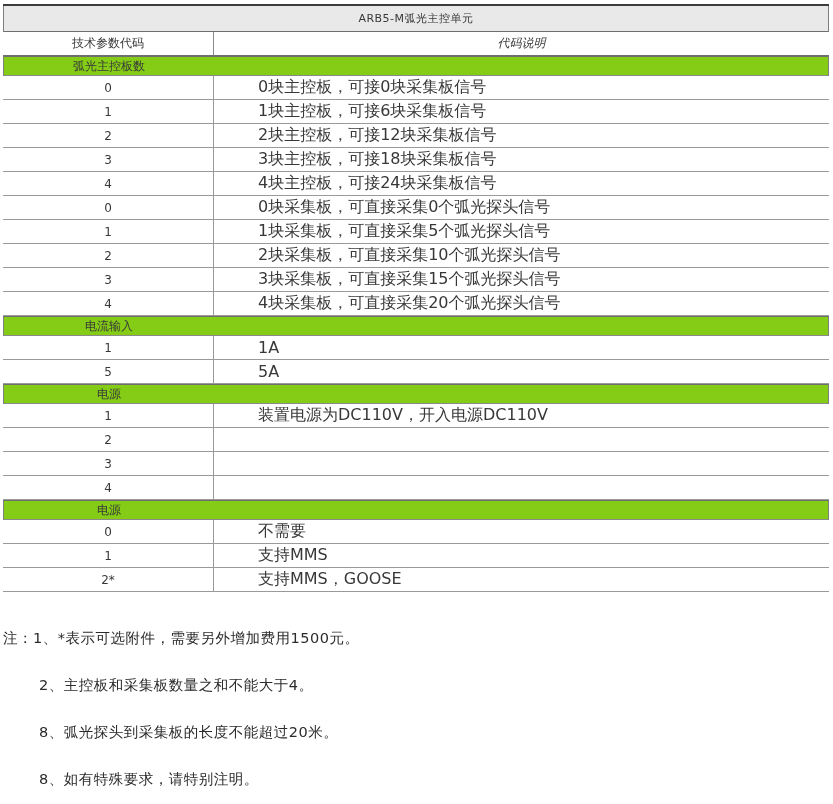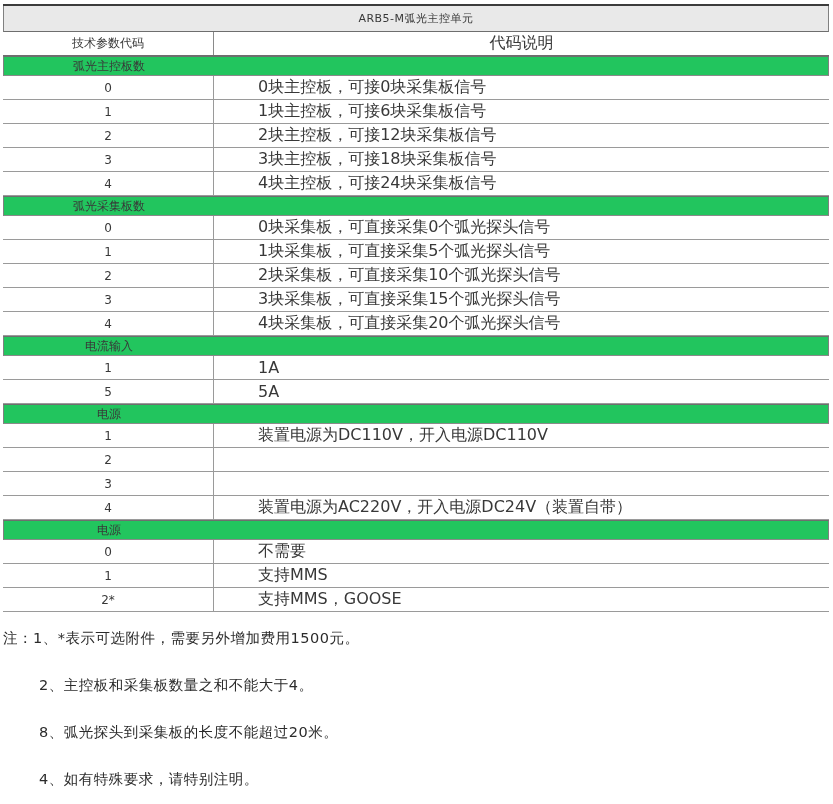--- a/index.html
+++ b/index.html
@@ -42,25 +42,26 @@
     display: flex;
     align-items: center;
     justify-content: center;
     font-size: 12px;
   }
   .hc2 {
     flex: 1;
     display: flex;
     align-items: center;
     justify-content: center;
-    font-size: 16px;
+    font-size: 12px;
+    font-style: italic;
   }
   .t-band {
     height: 18px;
-    background: #22c55e;
+    background: #84cc16;
     border-left: 1px solid #808080;
     border-right: 1px solid #808080;
     border-top: 1px solid #6e6e6e;
     border-bottom: 1px solid #8a8a8a;
     display: flex;
     align-items: center;
   }
   .band-label {
     width: 210px;
     text-align: center;
@@ -134,23 +135,20 @@
     </div>
     <div class="t-row">
       <div class="rc1">3</div>
       <div class="rc2">3块主控板，可接18块采集板信号</div>
     </div>
     <div class="t-row">
       <div class="rc1">4</div>
       <div class="rc2">4块主控板，可接24块采集板信号</div>
     </div>
 
-    <div class="t-band">
-      <div class="band-label">弧光采集板数</div>
-    </div>
     <div class="t-row">
       <div class="rc1">0</div>
       <div class="rc2">0块采集板，可直接采集0个弧光探头信号</div>
     </div>
     <div class="t-row">
       <div class="rc1">1</div>
       <div class="rc2">1块采集板，可直接采集5个弧光探头信号</div>
     </div>
     <div class="t-row">
       <div class="rc1">2</div>
@@ -185,21 +183,20 @@
       <div class="rc2">装置电源为DC110V，开入电源DC110V</div>
     </div>
     <div class="t-row">
       <div class="rc1">2</div>
     </div>
     <div class="t-row">
       <div class="rc1">3</div>
     </div>
     <div class="t-row">
       <div class="rc1">4</div>
-      <div class="rc2">装置电源为AC220V，开入电源DC24V（装置自带）</div>
     </div>
 
     <div class="t-band">
       <div class="band-label">电源</div>
     </div>
     <div class="t-row">
       <div class="rc1">0</div>
       <div class="rc2">不需要</div>
     </div>
     <div class="t-row">
@@ -218,17 +215,17 @@
       <span>注：</span>
       <span>1、*表示可选附件，需要另外增加费用1500元。</span>
     </div>
     <div class="note-line indented">
       <span>2、主控板和采集板数量之和不能大于4。</span>
     </div>
     <div class="note-line indented">
       <span>8、弧光探头到采集板的长度不能超过20米。</span>
     </div>
     <div class="note-line indented">
-      <span>4、如有特殊要求，请特别注明。</span>
+      <span>8、如有特殊要求，请特别注明。</span>
     </div>
   </div>
 
 </div>
 
 </body></html>

